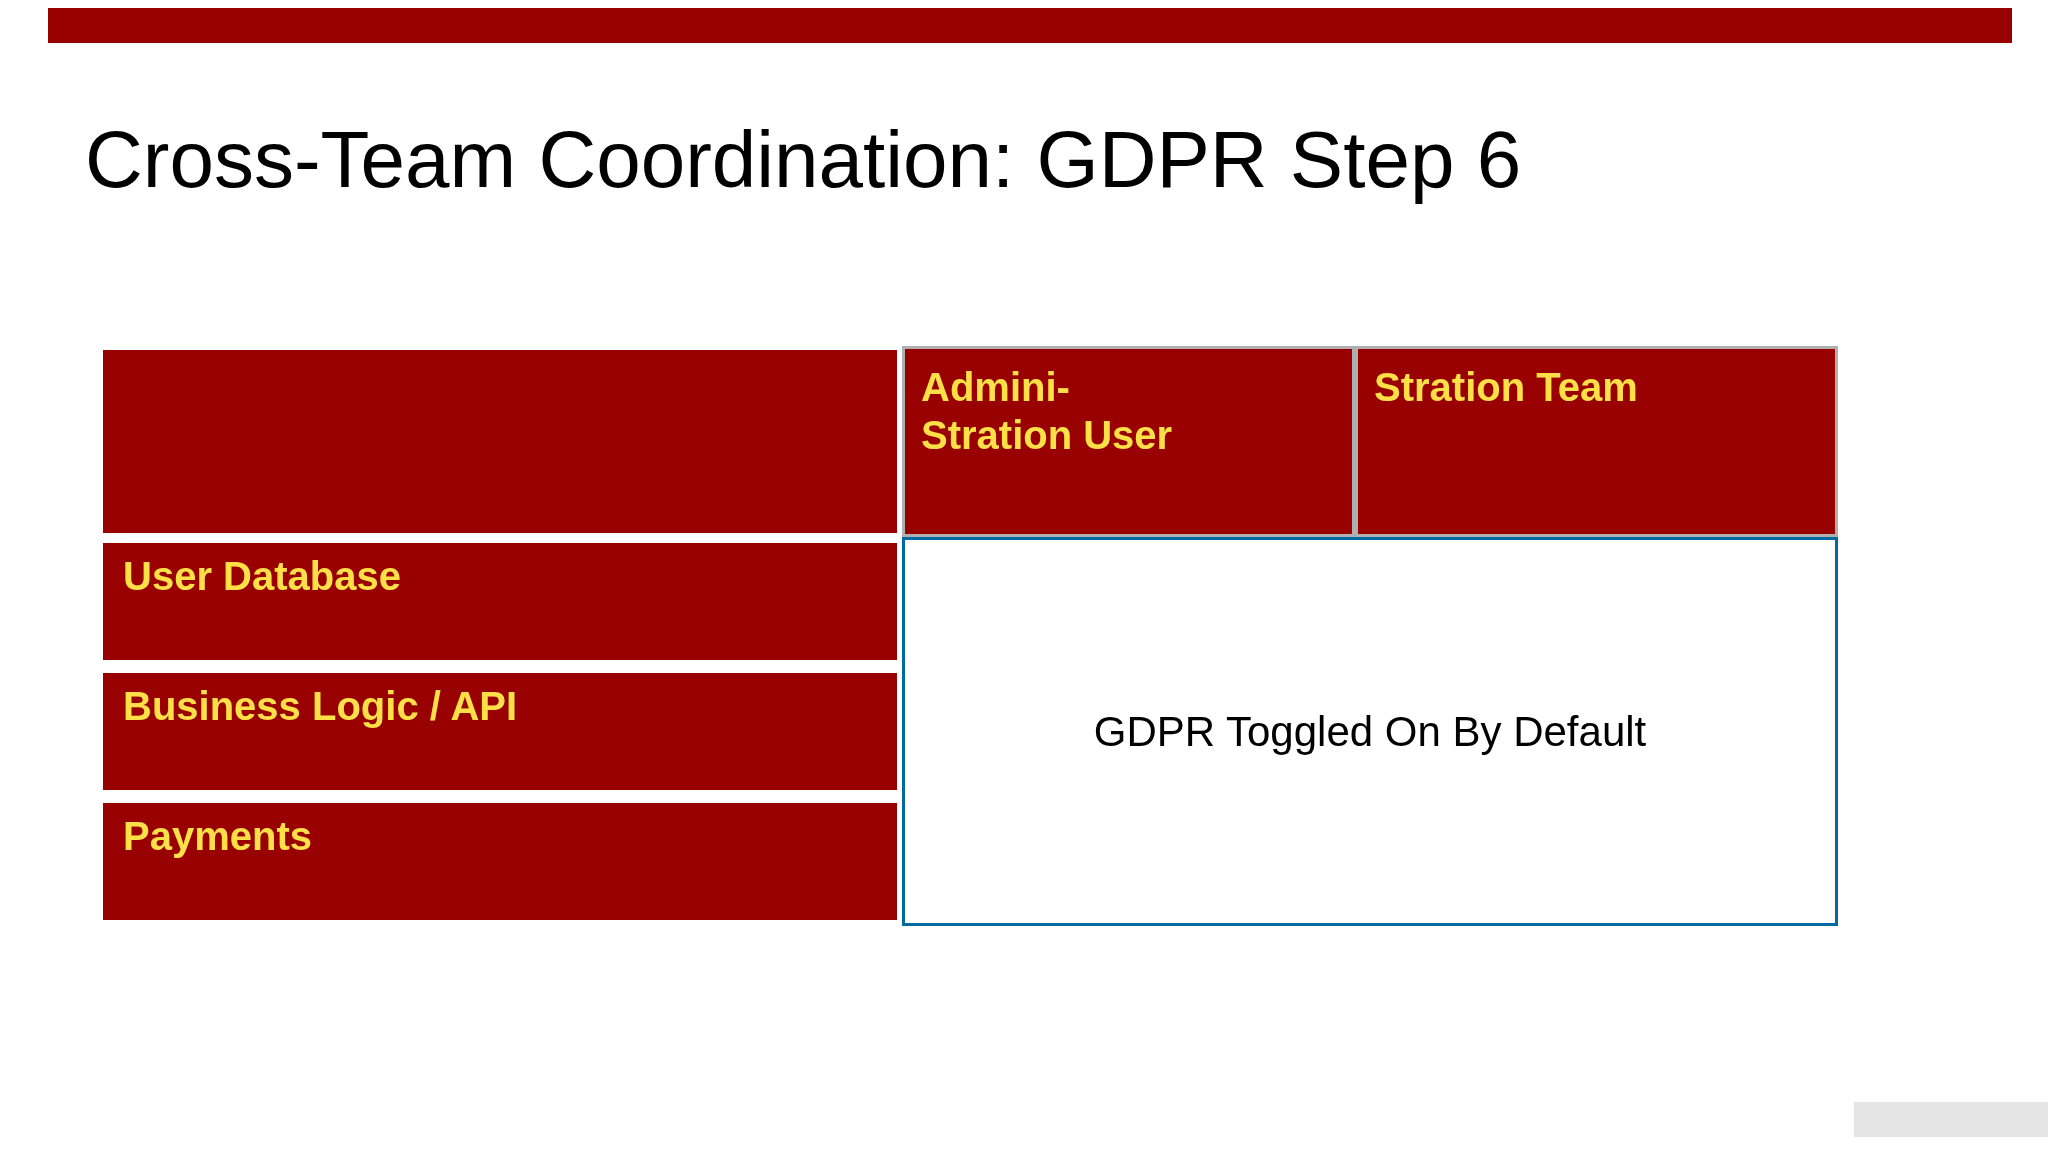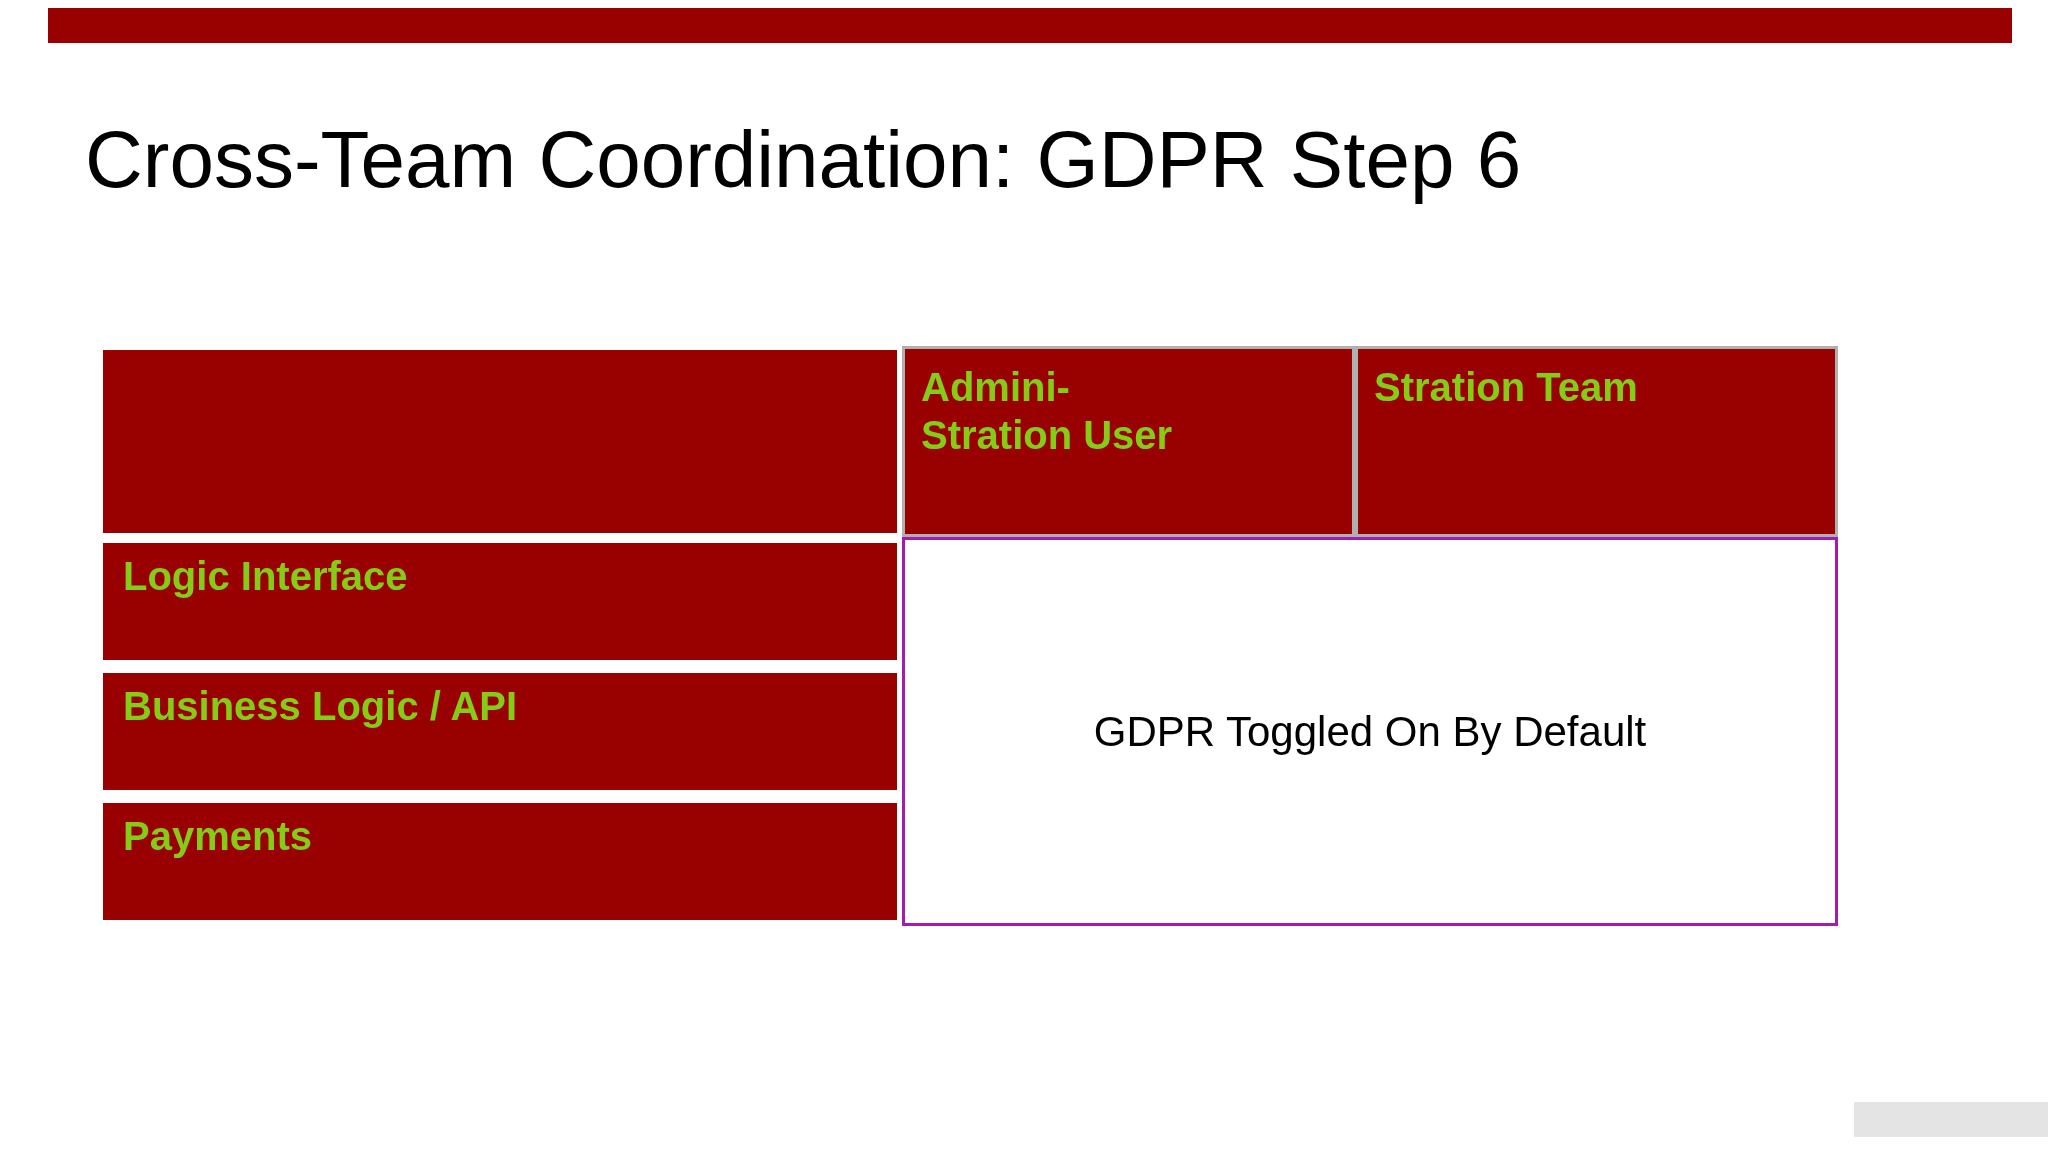--- a/index.html
+++ b/index.html
@@ -46,21 +46,21 @@
     color: #000000;
     white-space: nowrap;
     letter-spacing: 0;
   }
 
   
   .cell {
     position: absolute;
     box-sizing: border-box;
     background: #990000;
-    color: #84cc16;
+    color: #fde047;
     font-weight: 700;
     font-size: 40px;
     line-height: 1.2;
   }
   .corner-cell {
     left: 103px;
     top: 350px;
     width: 794px;
     height: 183px;
   }
@@ -89,21 +89,21 @@
   .row-header.r2 { top: 803px; }
 
   .merged-cell {
     position: absolute;
     box-sizing: border-box;
     left: 902px;
     top: 537px;
     width: 936px;
     height: 389px;
     background: #ffffff;
-    border: 3px solid #a21caf;
+    border: 3px solid #0369a1;
     display: flex;
     align-items: center;
     justify-content: center;
     color: #000000;
     font-size: 42px;
     font-weight: 400;
     text-align: center;
   }
 
   .hdr-line { display: block; }
@@ -123,21 +123,21 @@
 
     <div class="cell col-header admin">
       <span class="hdr-line">Admini-</span>
       <span class="hdr-line">Stration User</span>
     </div>
 
     <div class="cell col-header payments">
       <span class="hdr-line">Stration Team</span>
     </div>
 
-    <div class="cell row-header r0">Logic Interface</div>
+    <div class="cell row-header r0">User Database</div>
 
     <div class="cell row-header r1">Business Logic / API</div>
 
     <div class="cell row-header r2">Payments</div>
 
     <div class="merged-cell">
       <span>GDPR Toggled On By Default</span>
     </div>
 
   </div>

